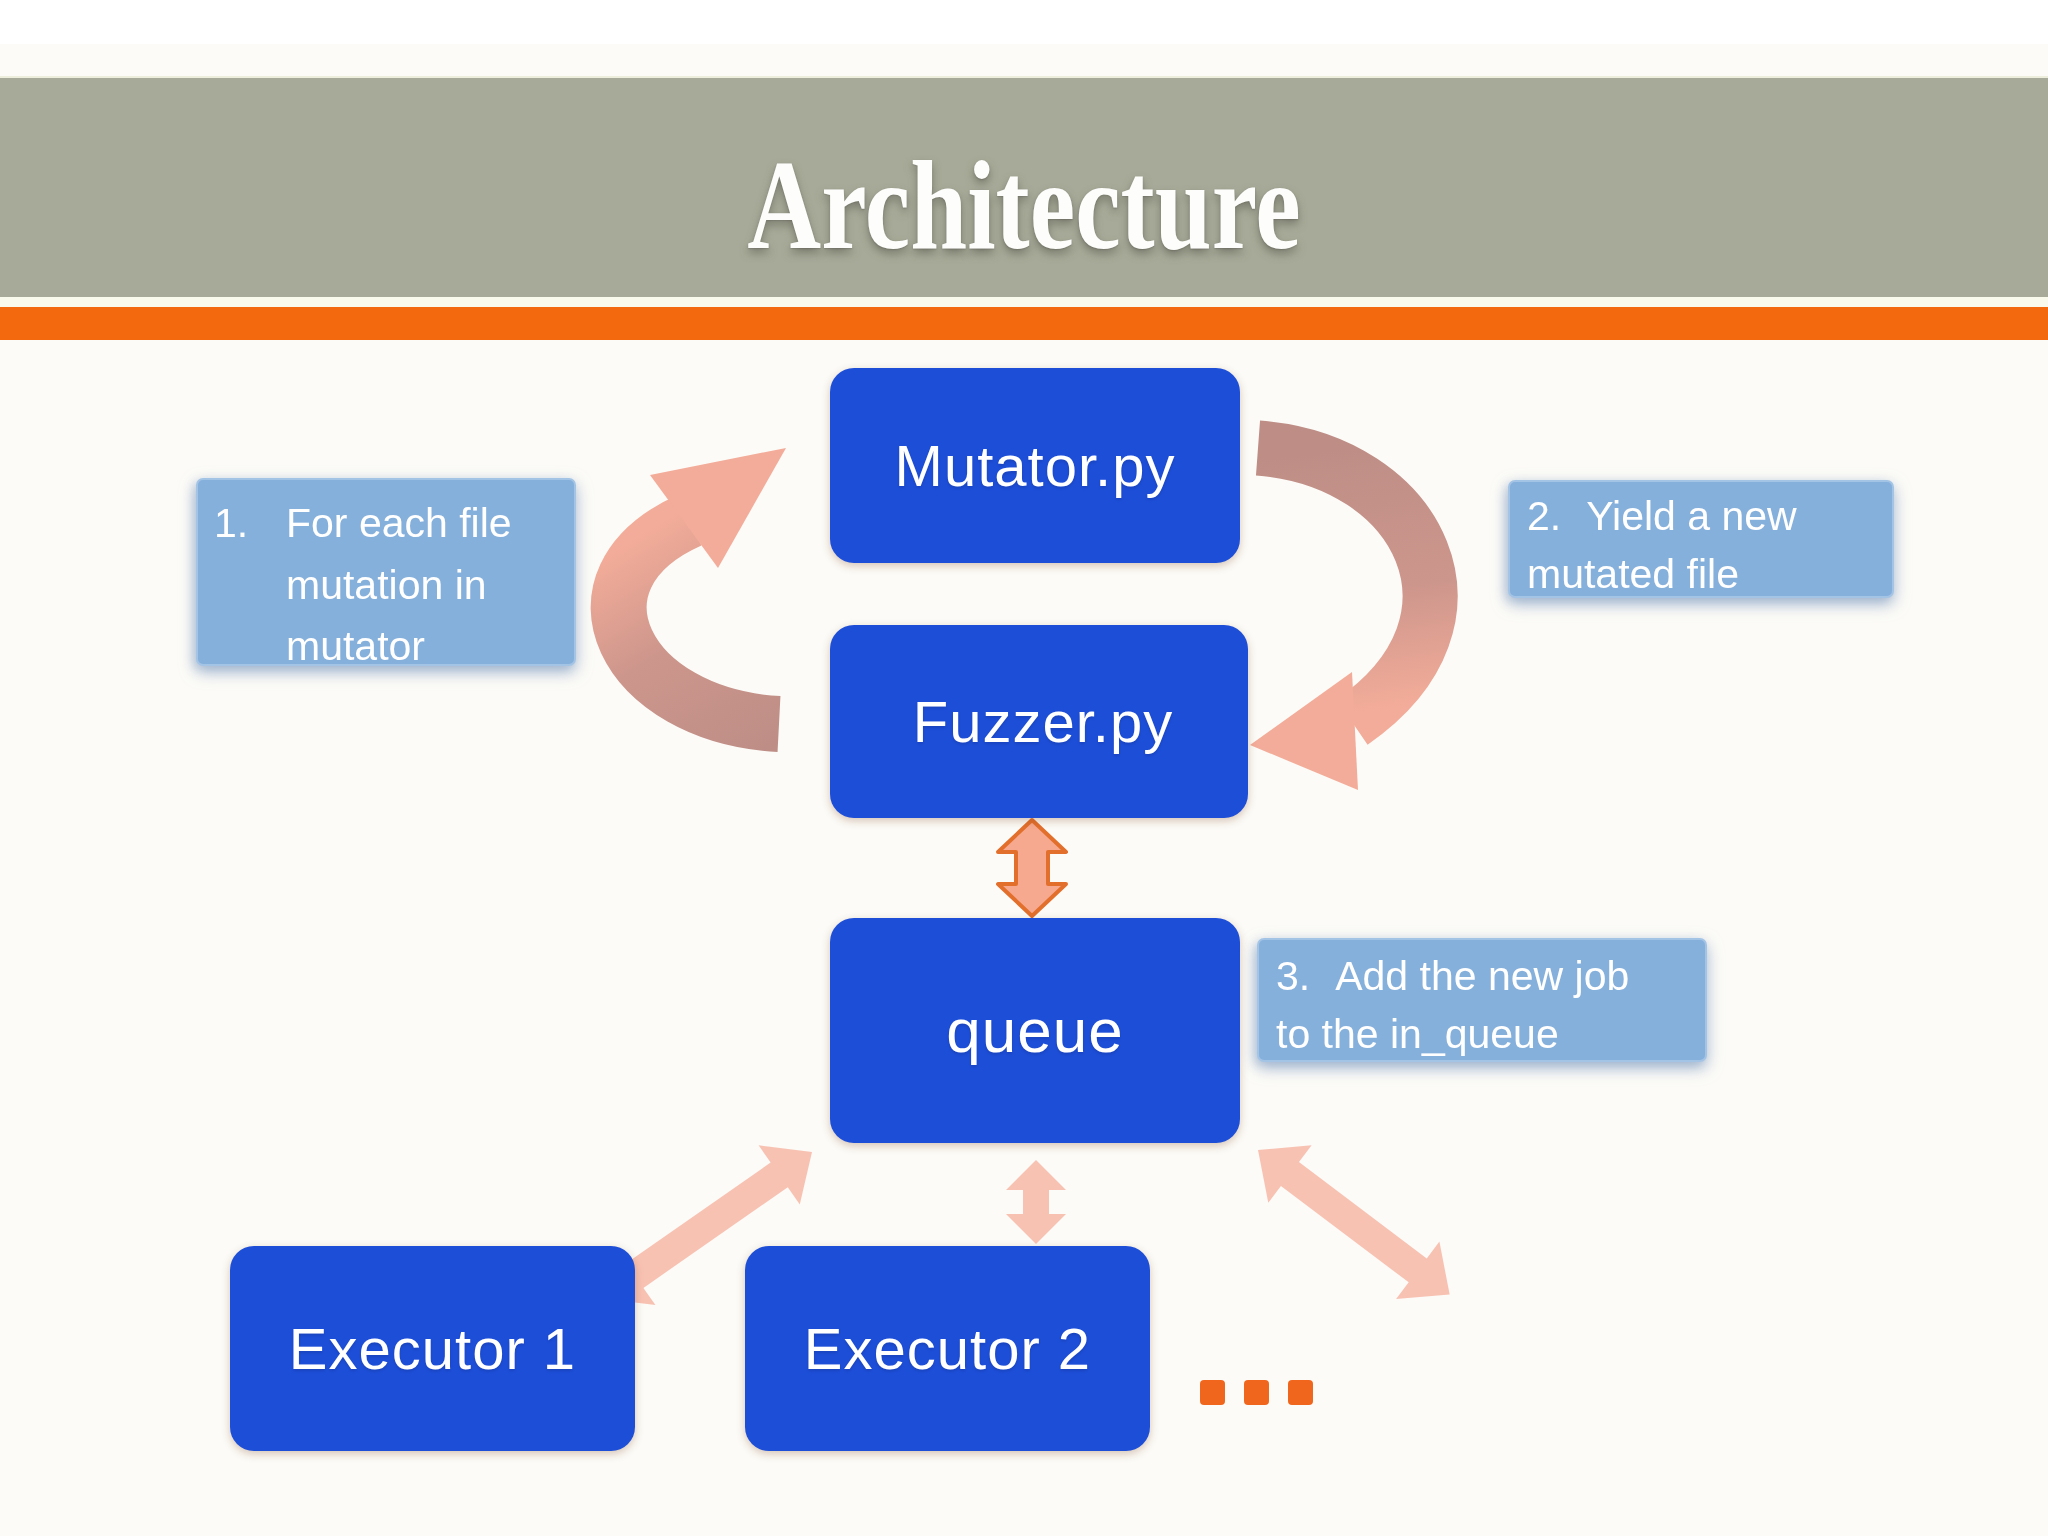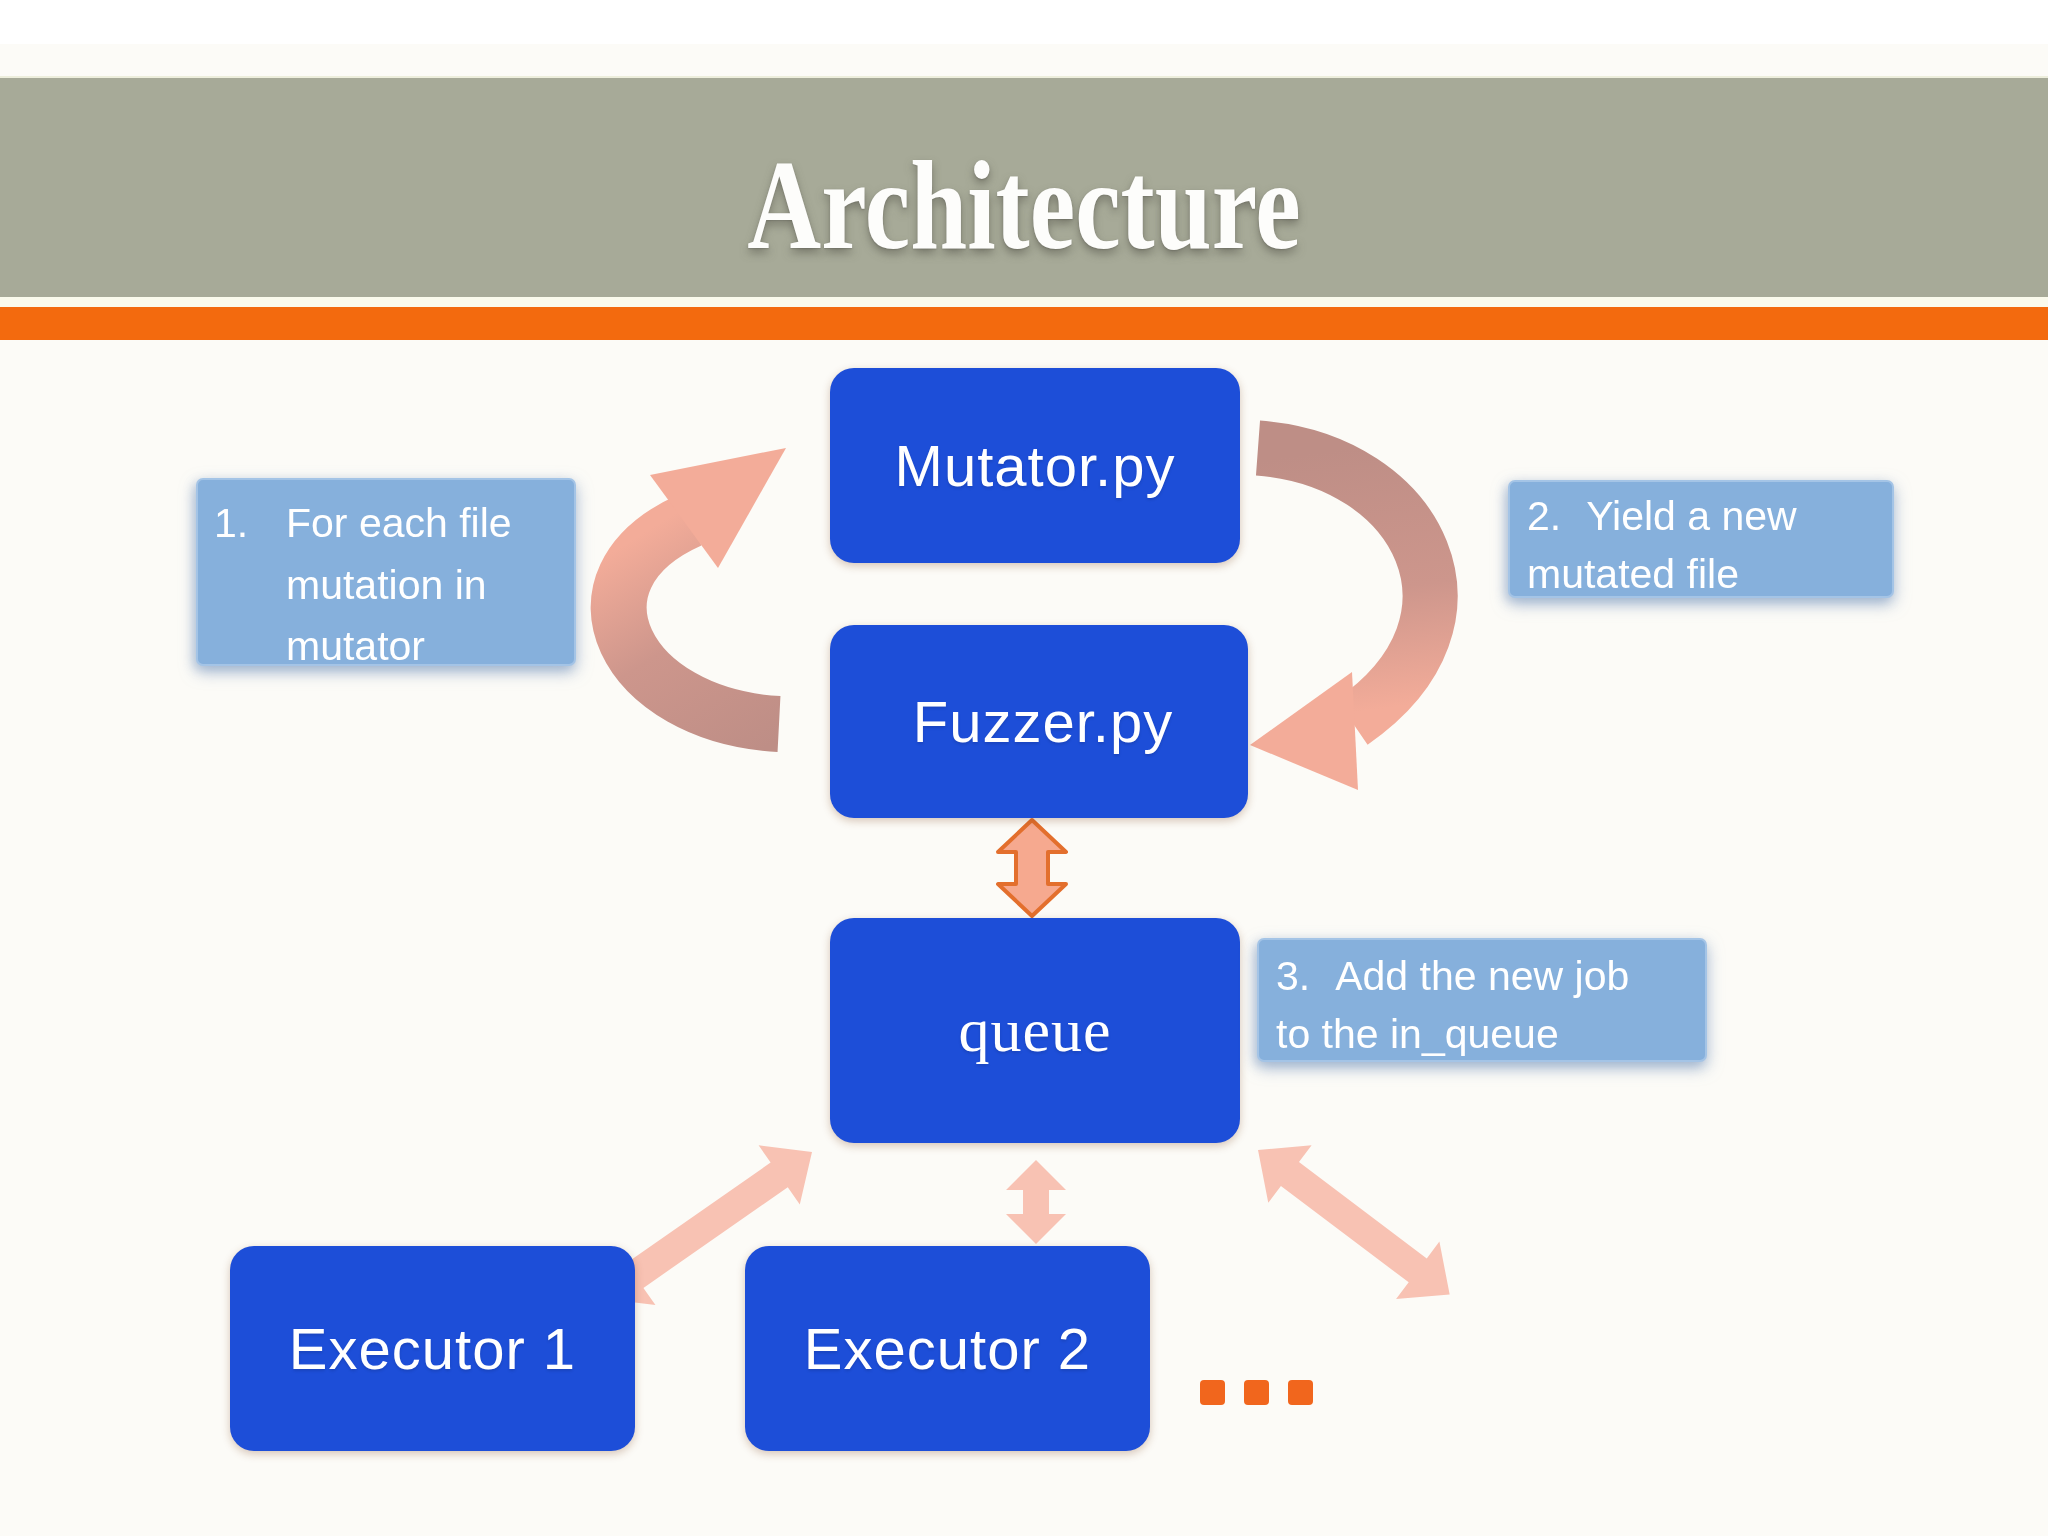--- a/index.html
+++ b/index.html
@@ -34,21 +34,21 @@
     position:absolute;z-index:2;
     background:#1d4ed8;border-radius:24px;
     display:flex;align-items:center;justify-content:center;
     color:#FFFFFF;font-size:58px;letter-spacing:1px;
     box-shadow:0 3px 8px rgba(120,60,20,0.28);
     text-shadow:0 2px 3px rgba(0,0,0,0.12);
     white-space:nowrap;
   }
   #node-mutator {left:830px; top:368px;  width:410px;height:195px;}
   #node-fuzzer  {left:830px; top:625px;  width:410px;height:193px;padding-left:8px;}
-  #node-queue   {left:830px; top:918px;  width:410px;height:225px;font-size:62px;font-family:Liberation Serif, serif;}
+  #node-queue   {left:830px; top:918px;  width:410px;height:225px;font-size:62px;}
   #node-exec1   {left:230px; top:1246px; width:405px;height:205px;}
   #node-exec2   {left:745px; top:1246px; width:405px;height:205px;}
   #node-execn   {left:1434px;top:1246px; width:405px;height:205px;}
 
   
   #ellipsis{position:absolute;z-index:2;left:1200px;top:1380px;width:130px;height:28px;
     display:flex;gap:19px;}
   #ellipsis i{display:block;width:25px;height:25px;background:#F1661D;border-radius:4px;}
 
   

